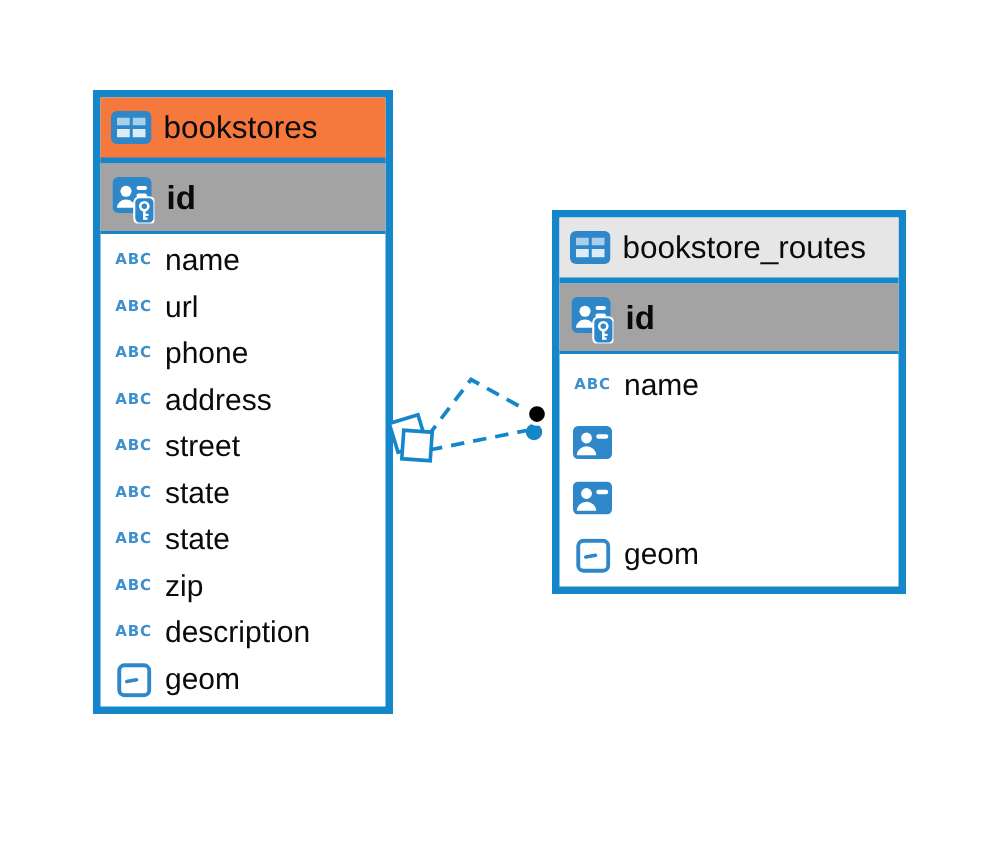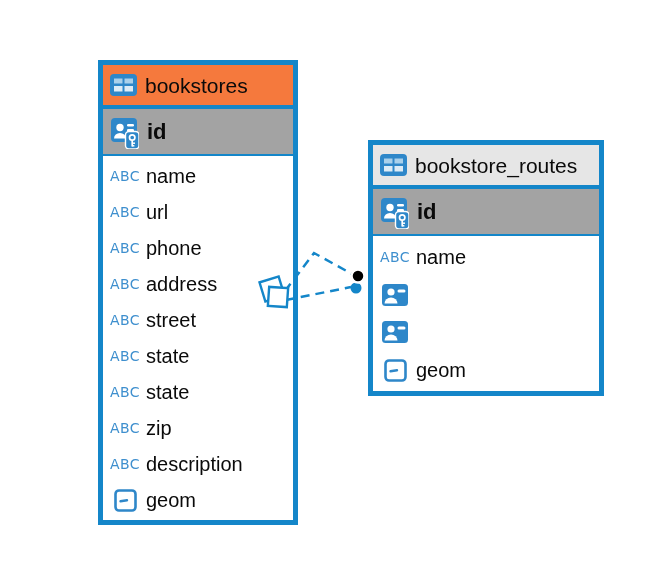--- a/index.html
+++ b/index.html
@@ -30,32 +30,32 @@
   .pk-label{font-size:22px;font-weight:bold;line-height:1;}
   .t-rows{flex:1;display:flex;flex-direction:column;padding:2px 0;}
   .t-row{flex:1;display:flex;align-items:center;gap:6px;padding-left:7px;}
   .col-label{font-size:20px;line-height:1;white-space:nowrap;}
   .icon-box{
     flex:0 0 30px;width:30px;display:flex;align-items:center;justify-content:center;
   }
   .hdr-icon{flex:0 0 27px;display:flex;align-items:center;}
   .pk-icon{flex:0 0 30px;width:30px;display:flex;align-items:center;justify-content:center;margin-top:4px;}
   .abc-glyph{
-    font-family:"DejaVu Sans", sans-serif;font-weight:normal;
-    font-size:14px;letter-spacing:0.5px;color:#3E8FCE;line-height:1;
+    font-family:"DejaVu Sans", sans-serif;font-weight:bold;
+    font-size:10px;letter-spacing:0.5px;color:#3E8FCE;line-height:1;
   }
   svg.overlay{position:absolute;left:0;top:0;pointer-events:none;}
   svg.overlay [data-interactable="true"]{pointer-events:auto;}
 </style>
 </head>
 <body>
 
 <div class="erd-canvas" data-interactable="true">
 
-  <div class="erd-table" style="left:62px;top:60px;width:200px;height:465px;margin-left:36px;" data-interactable="true">
+  <div class="erd-table" style="left:62px;top:60px;width:200px;height:416px;" data-interactable="true">
     <div class="t-header" data-interactable="true" style="background: rgb(245, 121, 61);">
       <span class="hdr-icon" data-interactable="false">
           <svg width="27" height="22" viewBox="0 0 27 22">
             <rect width="27" height="22" rx="4" fill="#2E87C9"></rect>
             <rect x="4" y="4.5" width="8.5" height="5" fill="#A9D0EB"></rect>
             <rect x="14.5" y="4.5" width="8.5" height="5" fill="#A9D0EB"></rect>
             <rect x="4" y="12" width="8.5" height="5.5" fill="#DCEBF6"></rect>
             <rect x="14.5" y="12" width="8.5" height="5.5" fill="#DCEBF6"></rect>
           </svg>
         </span>

